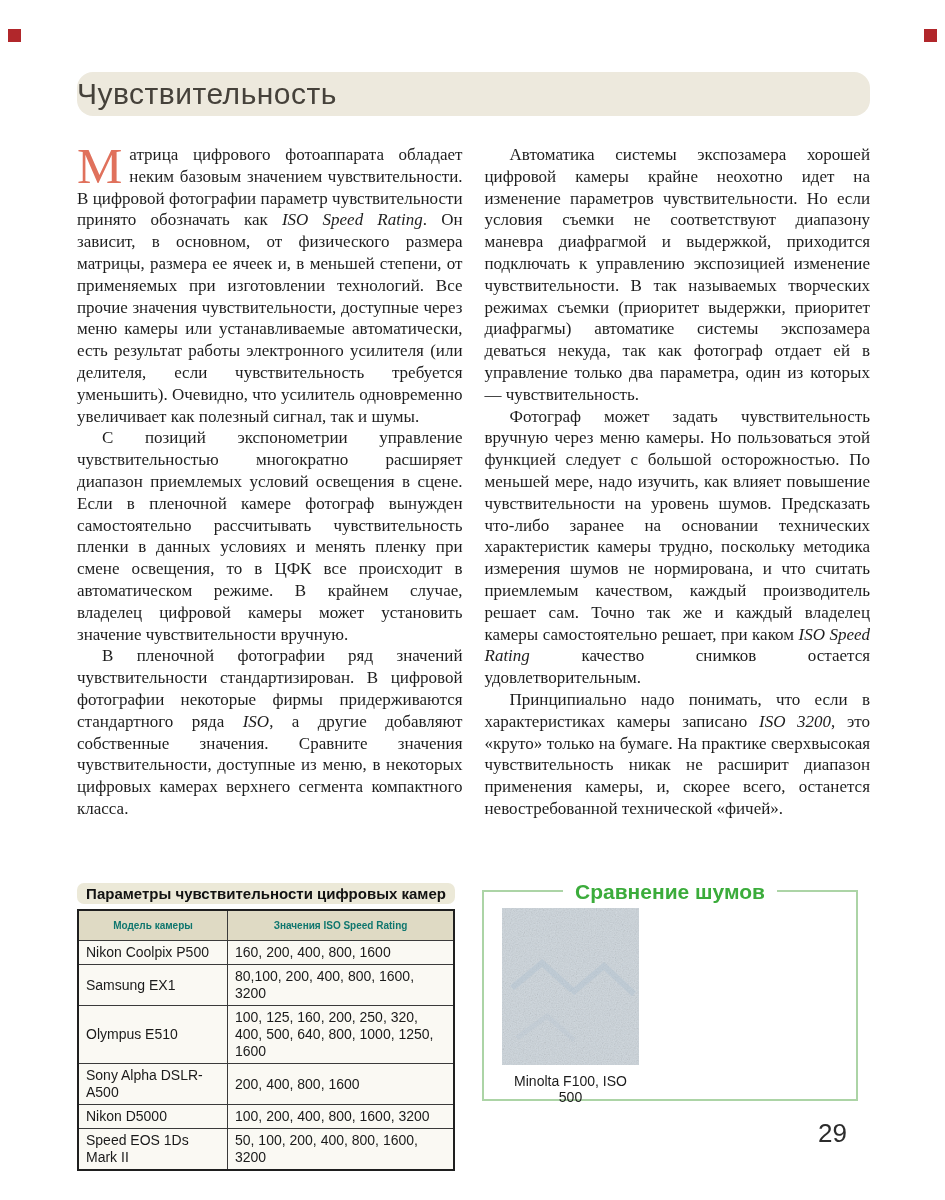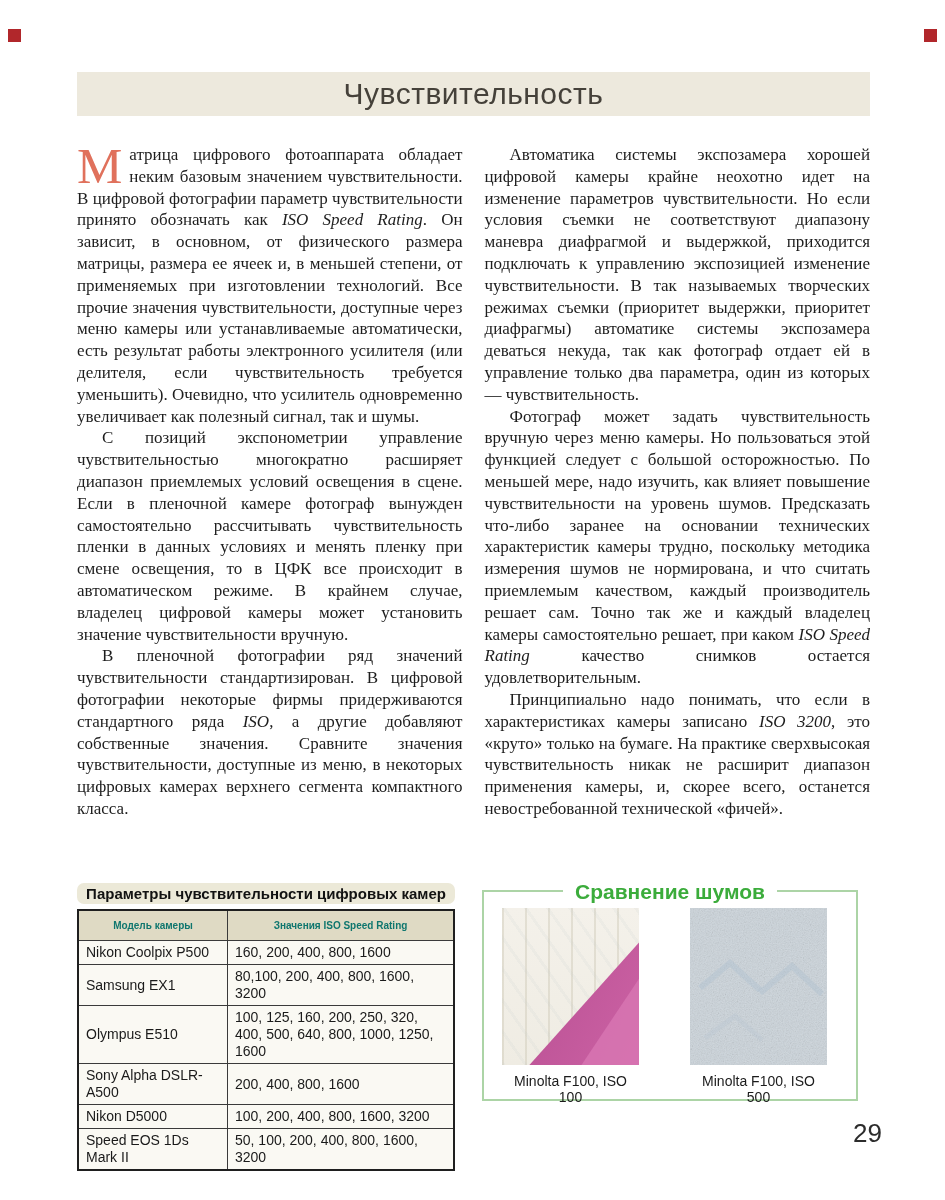--- a/index.html
+++ b/index.html
@@ -4,21 +4,21 @@
 <style>
   html,body{margin:0;padding:0;background:#fff;}
   .page{position:relative;width:945px;height:1200px;background:#ffffff;overflow:hidden;
         font-family:"Liberation Serif",serif;}
 
   .corner-mark{position:absolute;top:29px;width:13px;height:13px;background:#b1272b;}
   .corner-mark.left{left:8px;}
   .corner-mark.right{left:924px;}
 
   .title-bar{position:absolute;left:77px;top:72px;width:793px;height:44px;background:#EDE9DD;
-             display:flex;align-items:center;justify-content:center;}
+             display:flex;align-items:center;justify-content:flex-start;border-radius:16px;}
   .title-bar h1{margin:0;font-family:"Liberation Sans",sans-serif;font-weight:400;
                 font-size:30px;color:#45413a;letter-spacing:.5px;}
 
   .columns{position:absolute;left:77px;top:144px;width:793px;display:flex;gap:22px;}
   .col{flex:1;min-width:0;}
   .col p{margin:0;font-size:17px;line-height:21.8px;text-align:justify;color:#1d1d1d;
          text-indent:25px;}
   .col p.no-indent{text-indent:0;}
   .col p em{font-style:italic;}
   .dropcap{float:left;font-size:51px;line-height:41px;padding:2px 7px 0 0;color:#E0715C;}
@@ -47,21 +47,21 @@
   .sample .chev{position:absolute;inset:0;opacity:.5;
       background:repeating-linear-gradient(55deg,rgba(190,200,200,.25) 0 3px,rgba(0,0,0,0) 3px 18px);}
   .sample .pink{position:absolute;inset:0;background:linear-gradient(115deg,#b44b8f,#cc62a4);
       clip-path:polygon(100% 22%,100% 100%,20% 100%);}
   .sample .pink-hi{position:absolute;inset:0;background:#d877b3;opacity:.8;
       clip-path:polygon(100% 45%,100% 100%,58% 100%);}
   .sample svg{display:block;}
   .figs figcaption{font-family:"Liberation Sans",sans-serif;font-size:14px;color:#1b1b1b;
       text-align:center;margin-top:8px;}
 
-  .page-number{position:absolute;left:818px;top:1118px;width:64px;text-align:right;
+  .page-number{position:absolute;left:818px;top:1118px;width:64px;text-align:left;
       font-family:"Liberation Sans",sans-serif;font-size:26px;color:#2c2c2c;}
 </style>
 </head>
 <body>
 
 <div class="page">
 
   <div class="corner-mark left"></div>
   <div class="corner-mark right"></div>
 
@@ -118,29 +118,20 @@
           </tr>
         </tbody>
     </table>
   </div>
 
   <div class="noise-box">
     <div class="noise-title">Сравнение шумов</div>
     <div class="figs">
       <figure>
         <div class="sample">
-          <div class="stripes"></div>
-          <div class="chev"></div>
-          <div class="pink"></div>
-          <div class="pink-hi"></div>
-        </div>
-        <figcaption>Minolta F100, ISO 100</figcaption>
-      </figure>
-      <figure>
-        <div class="sample">
           <svg width="137" height="157">
             <defs>
               <filter id="nz" x="0" y="0" width="100%" height="100%">
                 <feTurbulence type="fractalNoise" baseFrequency="0.85" numOctaves="2" stitchTiles="stitch"></feTurbulence>
                 <feColorMatrix type="saturate" values="0"></feColorMatrix>
               </filter>
             </defs>
             <rect width="137" height="157" fill="#ccd5dc"></rect>
             <rect width="137" height="157" filter="url(#nz)" opacity="0.38"></rect>
             <path d="M10 80 L40 55 L70 82" fill="none" stroke="#aabccd" stroke-width="6" opacity="0.35"></path>

